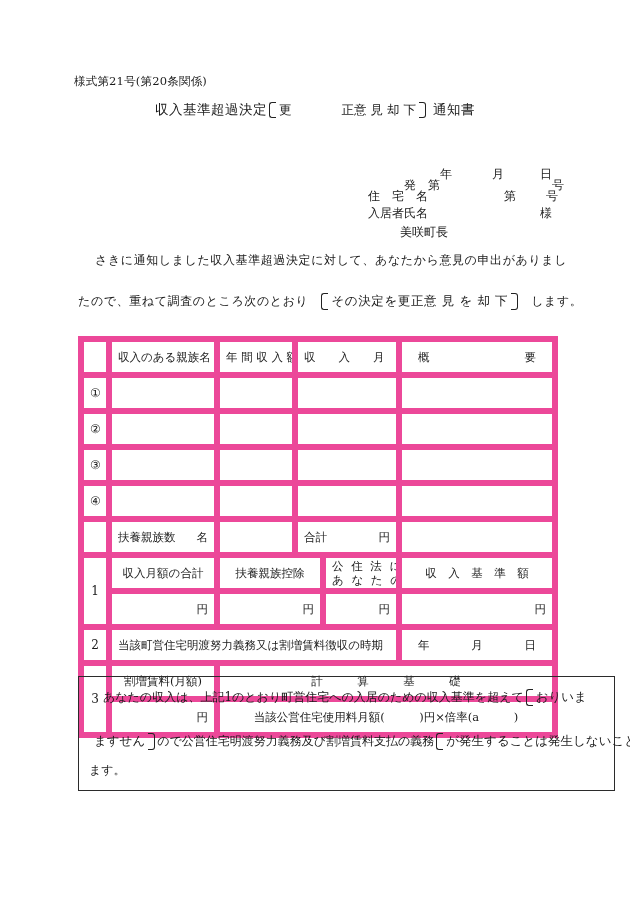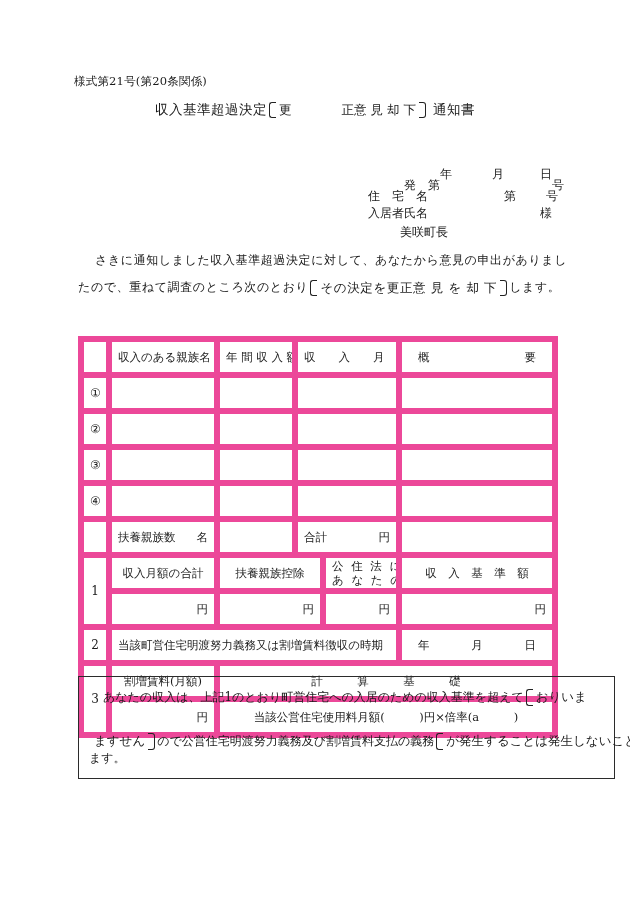--- a/index.html
+++ b/index.html
@@ -91,25 +91,26 @@
   
   .intro {
     position: absolute;
     left: 78px;
     top: 252px;
     width: 476px;
     font-size: 12px;
   }
   .intro .ln1 { text-indent: 17px; letter-spacing: 0.6px; white-space: nowrap; }
   .intro .ln2 {
-    margin-top: 10px;
-    display: flex;
-    align-items: flex-end;
+    margin-top: 24px;
+    display: flex;
+    align-items: flex-start;
     letter-spacing: 0.6px;
     white-space: nowrap;
+    gap: 11px;
   }
 
   
   table.grid {
     position: absolute;
     left: 78px;
     top: 336px;
     width: 474px;
     border-collapse: collapse;
     font-size: 11.5px;
@@ -155,21 +156,21 @@
     padding: 12px 10px 11px 10px;
     font-size: 12px;
   }
   .note .nl {
     display: flex;
     align-items: center;
     white-space: nowrap;
   }
   .note .nl1 { padding-left: 14px; }
   .note .nl2 { margin-top: 27px; text-align: right; }
-  .note .nl3 { }
+  .note .nl3 { margin-top: 12px; }
 </style>
 </head>
 <body>
 
 <div class="page">
 
   <div class="form-no">様式第21号(第20条関係)</div>
 
   <div class="title-line">
     <span class="title-main">収入基準超過決定</span>

